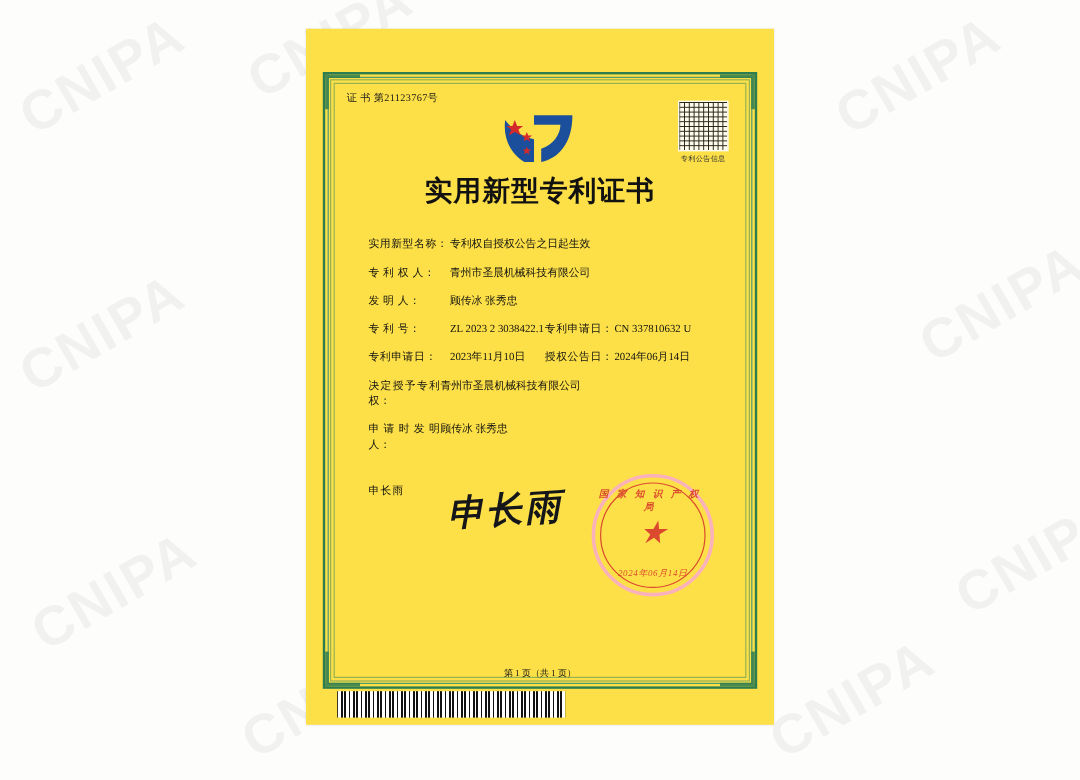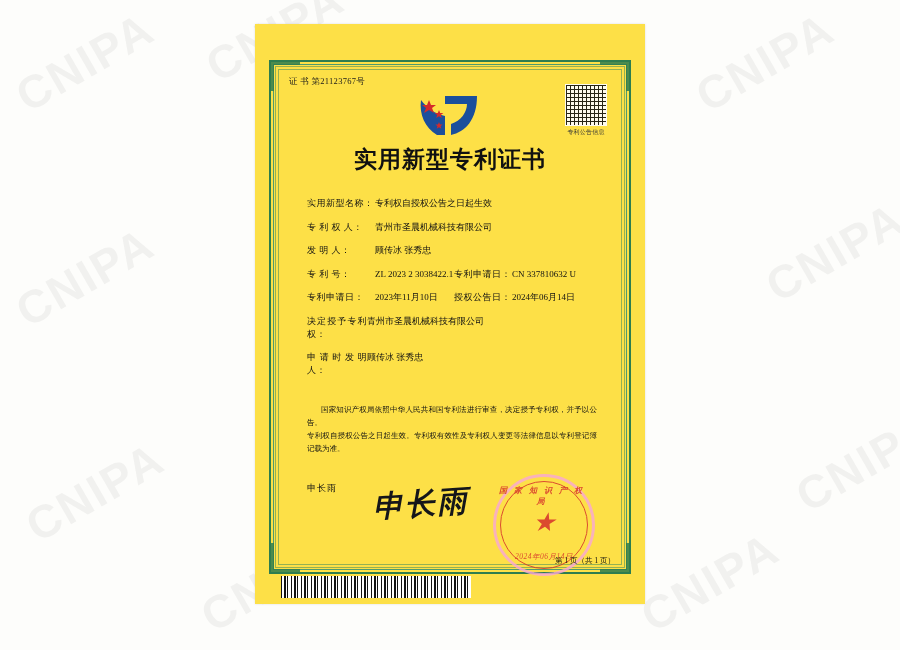--- a/index.html
+++ b/index.html
@@ -267,21 +267,21 @@
     bottom: 11px;
     text-align: center;
     font-size: 7.5px;
     color: #d42a2a;
     letter-spacing: 0.5px;
   }
   .page-footer {
     position: absolute;
     left: 0; right: 0;
     bottom: -6px;
-    text-align: right;
+    text-align: center;
     font-size: 7.5px;
     color: #111;
   }
   .barcode {
     position: absolute;
     left: 26px;
     bottom: 6px;
     width: 190px;
     height: 22px;
     background-image: repeating-linear-gradient(
@@ -388,24 +388,20 @@
           <span class="field-value">青州市圣晨机械科技有限公司</span>
         </div>
 
         <div class="field-row">
           <span class="field-label wide">申请时发明人：</span>
           <span class="field-value">顾传冰 张秀忠</span>
         </div>
 
       </div>
 
-      <div class="legal">
-        <p>国家知识产权局依照中华人民共和国专利法进行审查，决定授予专利权，并予以公告。</p>
-        <p>专利权自授权公告之日起生效。专利权有效性及专利权人变更等法律信息以专利登记簿记载为准。</p>
-      </div>
 
       <div class="sign-area">
         <div class="director-name">申长雨</div>
         <div class="signature">申长雨</div>
 
         <div class="seal">
           <div class="seal-inner"></div>
           <div class="seal-arc-text">国家知识产权局</div>
           <div class="seal-star">★</div>
           <div class="seal-date">2024年06月14日</div>

